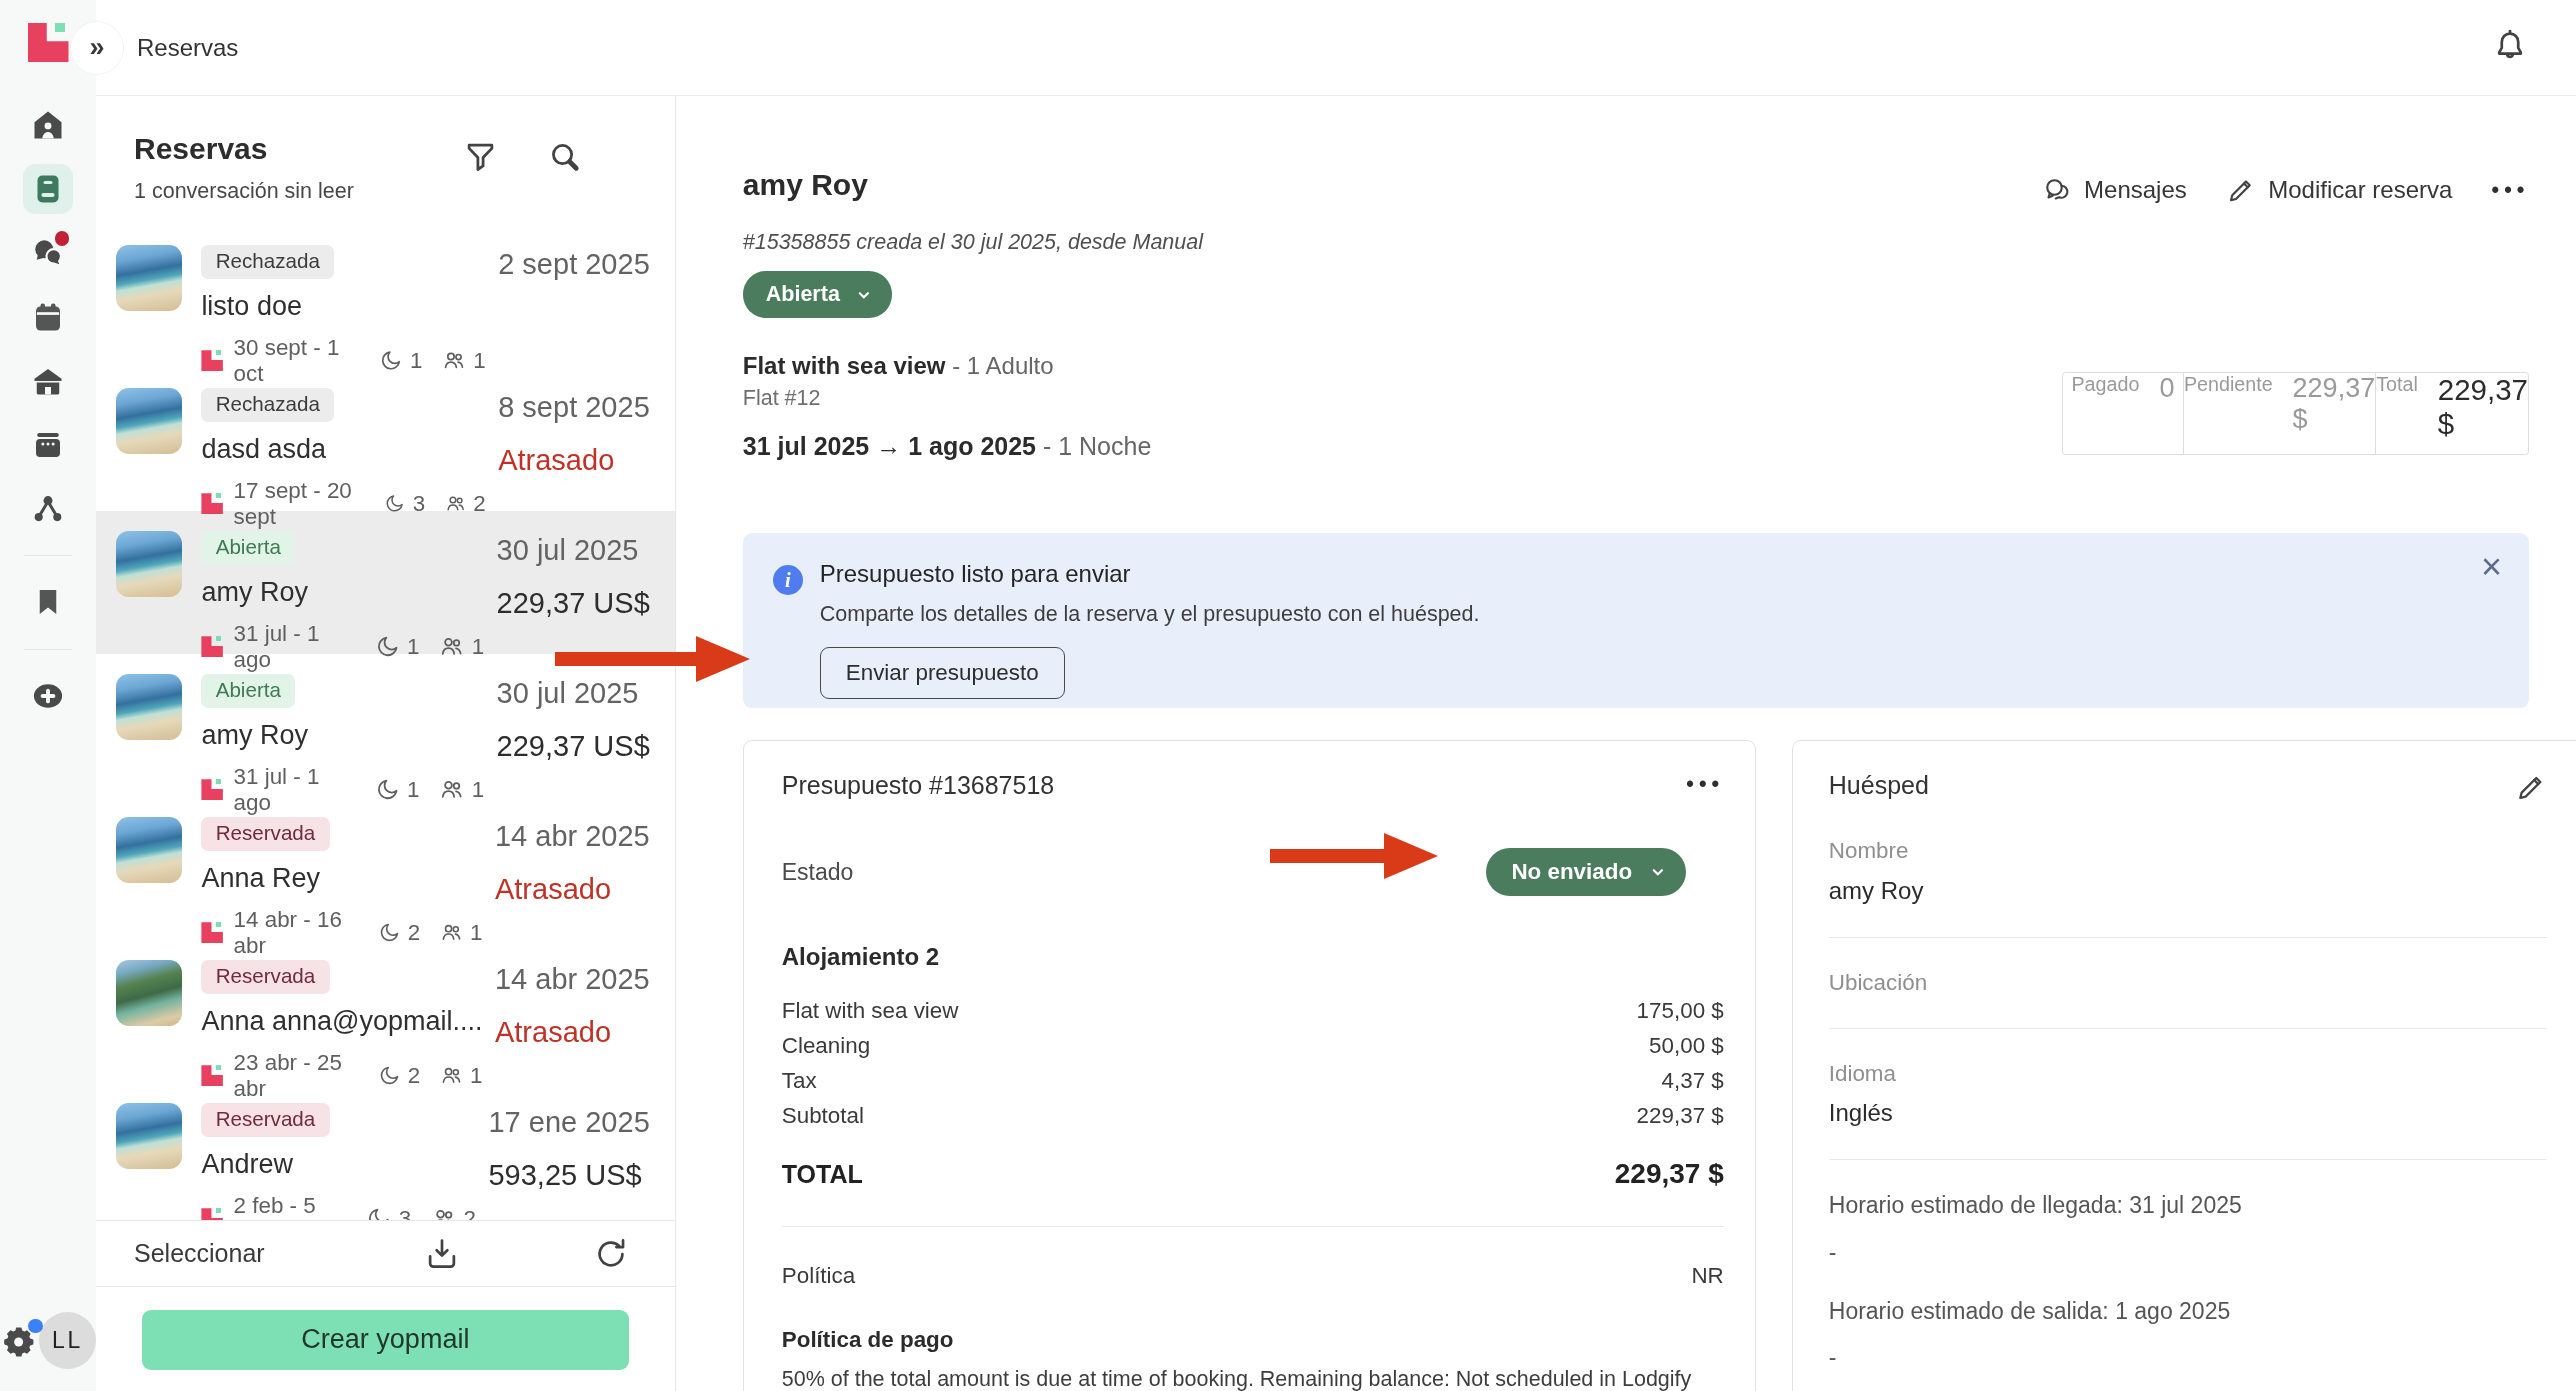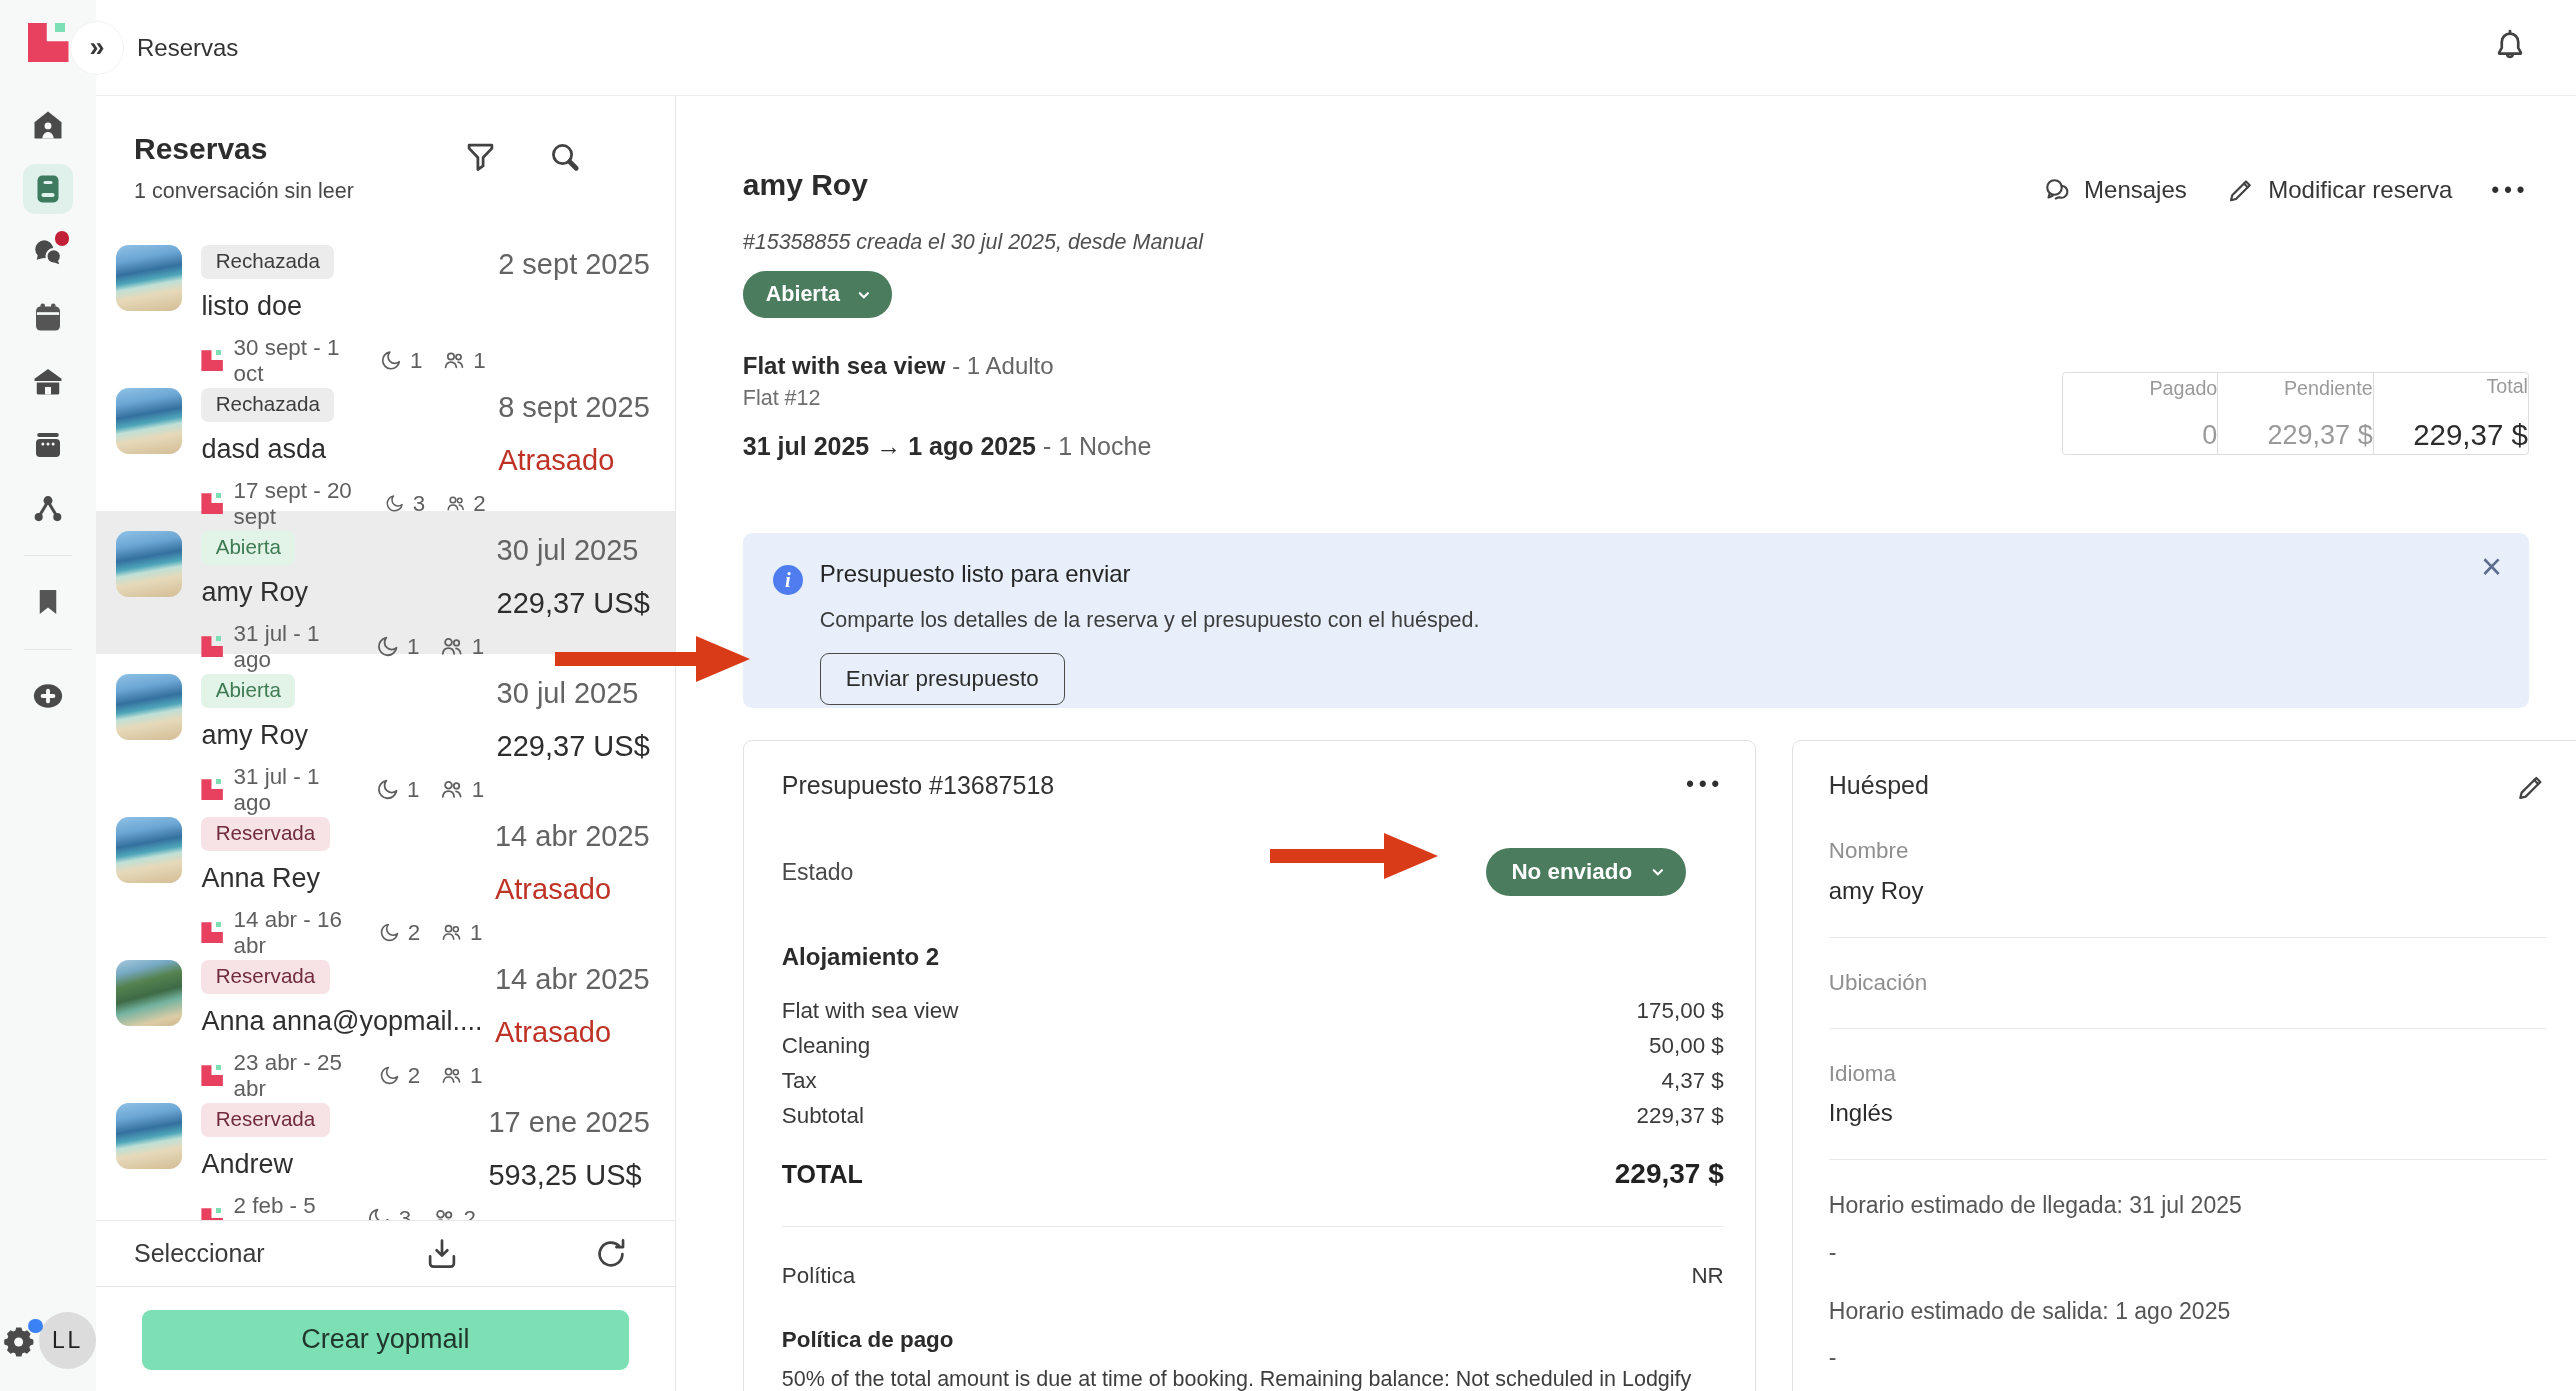--- a/index.html
+++ b/index.html
@@ -100,33 +100,33 @@
     display:flex; align-items:center; gap:14.3px; cursor:pointer; }
   .status-pill svg, .quote-pill svg { width:19.7px; height:19.7px; }
   .m-unit { position:absolute; left:67px; top:256px; font-size:24px; color:#666; }
   .m-unit b { color:#2b2b2b; }
   .m-unit-sub { position:absolute; left:67px; top:290px; font-size:21.5px; color:#6f6f6f; }
   .m-dates { position:absolute; left:67px; top:336px; font-size:25px; color:#666; }
   .m-dates b { color:#2b2b2b; }
 
   .paybox { position:absolute; right:47px; top:276px; width:467px; height:83px;
     border:0.9px solid #ddd; border-radius:3.6px; display:flex; background:#fff; }
-  .paycol { flex:1; display:flex; flex-direction:column; align-items:flex-end; justify-content:center; gap:20px; }
+  .paycol { flex:1; display:flex; flex-direction:row; align-items:flex-start; justify-content:center; gap:20px; }
   .paycol + .paycol { border-left:0.9px solid #ddd; }
   .pay-label { font-size:19.7px; color:#9a9a9a; }
   .pay-val { font-size:27px; color:#9a9a9a; }
   .paycol.total .pay-val { font-size:29.5px; color:#2c2c2c; }
 
   .banner { position:absolute; left:67px; right:47px; top:437px; height:175px;
     background:#e8effb; border-radius:9px; padding:27px 32px 0 30px; }
   .info-ic { position:absolute; left:30px; top:32px; width:30px; height:30px; border-radius:50%;
     background:#4f7df0; color:#fff; font-size:20.6px; font-weight:bold; font-style:italic;
     display:flex; align-items:center; justify-content:center; font-family:"Liberation Serif",serif; }
   .banner-title { margin-left:47px; font-size:24px; color:#252525; }
-  .banner-sub { margin-left:47px; margin-top:20px; font-size:21.5px; color:#3d3d3d; }
+  .banner-sub { margin-left:47px; margin-top:14px; font-size:21.5px; color:#3d3d3d; }
   .banner-btn { margin-left:47px; margin-top:19.7px; height:52px; padding:0 25px; background:transparent;
     border:1.8px solid #4a4a4a; border-radius:9px; font-size:22.4px; color:#2d2d2d;
     font-family:inherit; cursor:pointer; }
   .banner-close { position:absolute; right:27px; top:16px; font-size:36px; color:#5b6c8f;
     cursor:pointer; line-height:1; }
 
   .card { position:absolute; top:644px; background:#fff; border:0.9px solid #e2e2e2;
     border-radius:9px; overflow:hidden; }
   .card.quote { left:67px; width:1013px; height:716px; padding:30px 31px 0 38px; }
   .card.guest { left:1116px; width:792px; height:716px; padding:30px 36px 0 36px; }

